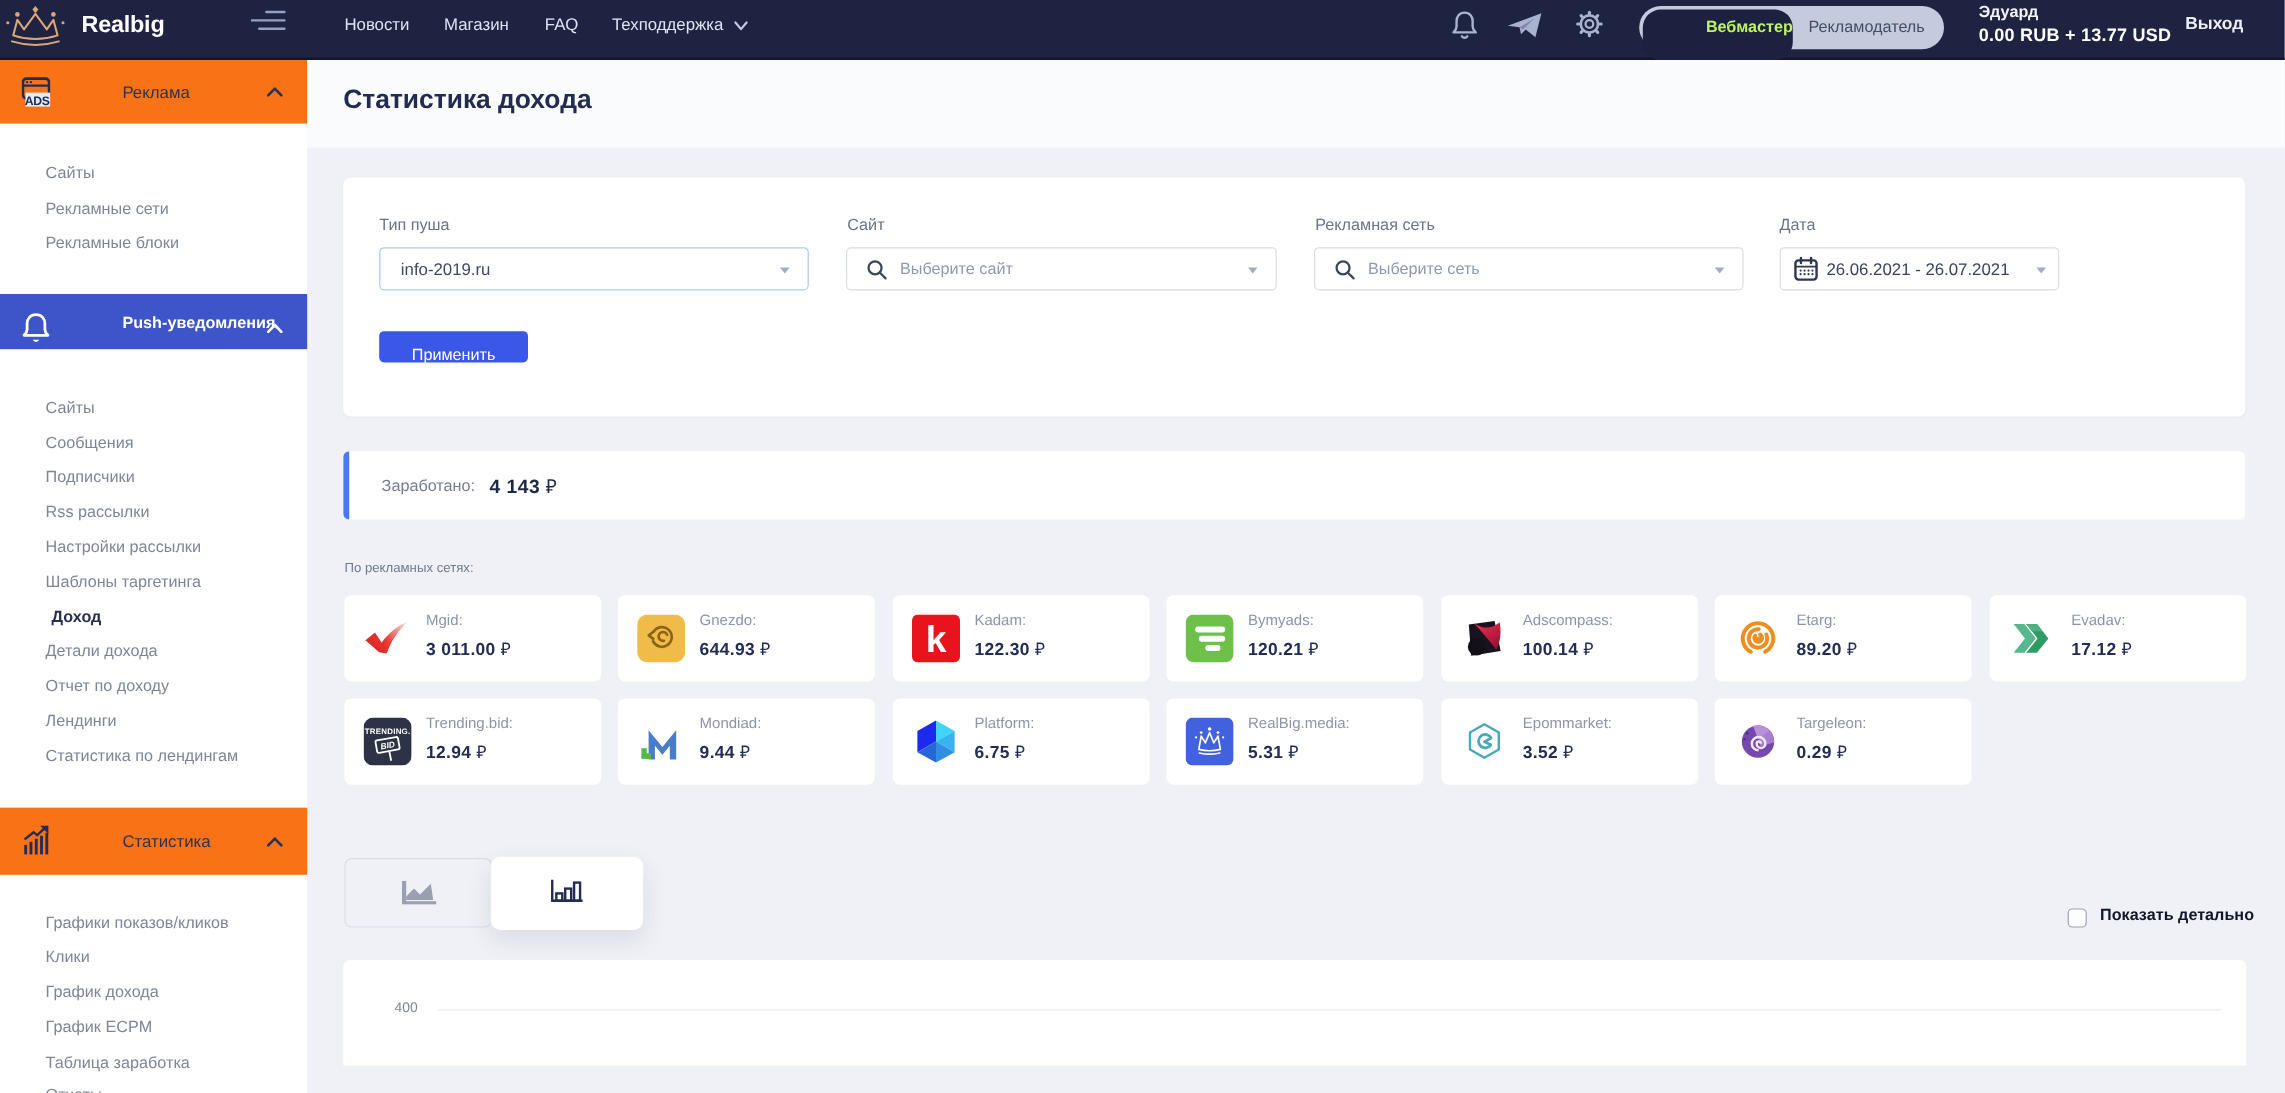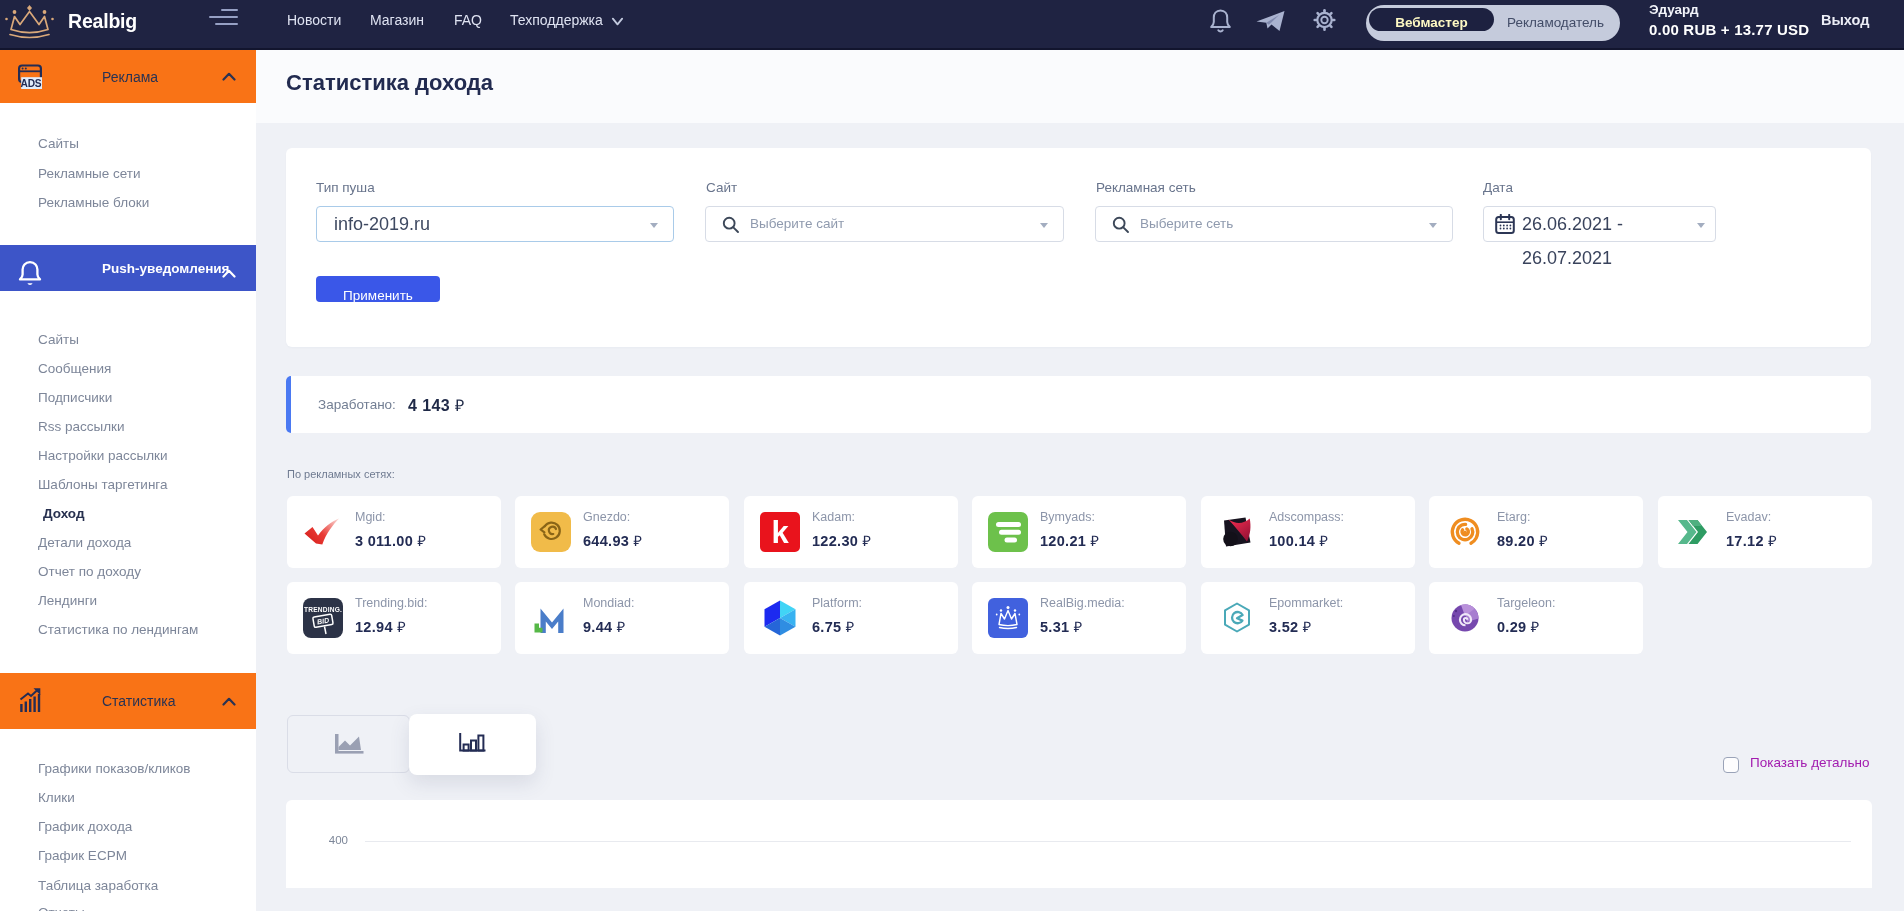--- a/index.html
+++ b/index.html
@@ -10,21 +10,21 @@
 
 .topbar { position:absolute; left:0; top:0; width:1904px; height:50px; background:#1f2342; border-bottom:2px solid #12152e; z-index:30; }
 .logo-crown { position:absolute; left:1px; top:3px; }
 .logo-text { position:absolute; left:68px; top:10px; font-size:19.5px; font-weight:700; color:#fff; letter-spacing:-0.2px; }
 .burger { position:absolute; left:208px; top:9px; width:30px; height:18px; }
 .burger i { position:absolute; right:0; height:2.3px; border-radius:2px; background:#96a0c4; display:block; }
 .nav-link { position:absolute; top:0; height:41px; line-height:41px; font-size:14px; color:#dfe3f2; }
 .nav-caret { position:absolute; left:611px; top:15px; width:13px; height:13px; }
 .topicon { position:absolute; top:8px; }
 .pill { position:absolute; left:1366px; top:5px; width:254px; height:36px; border-radius:18px; background:#c5cbdc; }
-.pill-active { position:absolute; left:3px; top:3px; width:125px; height:23px; border-radius:15px; background:#1d2140; color:#fef9c3; font-weight:700; font-size:13.5px; text-align:center; line-height:30px; }
+.pill-active { position:absolute; left:3px; top:3px; width:125px; height:42px; border-radius:15px; background:#1d2140; color:#bef264; font-weight:700; font-size:13.5px; text-align:right; line-height:30px; }
 .pill-right { position:absolute; left:128px; top:3px; width:123px; height:30px; color:#434d68; font-size:13.5px; text-align:center; line-height:30px; }
 .user-name { position:absolute; left:1649px; top:2px; font-size:13.5px; font-weight:700; color:#f2f4fa; }
 .user-bal { position:absolute; left:1649px; top:21px; font-size:15px; font-weight:700; color:#fff; letter-spacing:0.2px; }
 .logout { position:absolute; left:1821px; top:12px; font-size:14.5px; font-weight:700; color:#eceef6; }
 
 
 .sidebar { position:absolute; left:0; top:50px; width:256px; height:861px; background:#ffffff; z-index:20; }
 .sec { position:absolute; left:0; width:256px; }
 .sec-blue { background:#f97316; }
 .sec-push { background:#3d55c8; }
@@ -36,21 +36,21 @@
 .item-active { left:43px; color:#27304f; font-weight:700; }
 
 
 .titleband { position:absolute; left:256px; top:50px; width:1648px; height:73px; background:#fafbfd; z-index:5; }
 .pagetitle { position:absolute; left:286px; top:70px; font-size:22px; font-weight:700; color:#222b50; z-index:6; }
 
 .panel { position:absolute; background:#fff; border-radius:6px; box-shadow:0 1px 2px rgba(40,50,90,0.03); }
 .flabel { position:absolute; top:180px; font-size:13.5px; color:#68748c; }
 .finput { position:absolute; top:206px; height:36px; background:#fff; border:1px solid #d7dce6; border-radius:4px; }
 .finput .ph { position:absolute; left:44px; top:0; line-height:34px; font-size:13.5px; color:#8f9aae; }
-.finput .val { position:absolute; left:17px; top:0; line-height:34px; font-size:18px; color:#3e4961; }
+.finput .val { position:absolute; left:17px; top:0; line-height:34px; font-size:14px; color:#3e4961; }
 .caret-dn { position:absolute; right:15px; top:16px; width:0; height:0; border-left:4.5px solid transparent; border-right:4.5px solid transparent; border-top:5.5px solid #a3adc0; }
 .sico { position:absolute; left:16px; top:9px; }
 .btn { position:absolute; left:316px; top:276px; width:124px; height:26px; background:#3a57e8; border-radius:4px; color:#fff; font-size:13.5px; text-align:center; line-height:39px; }
 
 .earned { position:absolute; left:286px; top:376px; width:1585px; height:57px; background:#fff; border-radius:5px; overflow:hidden; }
 .earned .bar { position:absolute; left:0; top:0; width:5px; height:57px; background:#4a79f2; }
 .earned .lab { position:absolute; left:32px; top:21px; font-size:13.5px; color:#727e93; }
 .earned .sum { position:absolute; left:122px; top:18px; font-size:16px; font-weight:700; color:#1f2947; letter-spacing:0.4px; }
 .earned .sum .rub { font-weight:400; }
 
@@ -58,21 +58,21 @@
 
 .card { position:absolute; width:214px; height:72px; background:#fff; border-radius:6px; }
 .card .cicon { position:absolute; left:16px; top:16px; width:40px; height:40px; }
 .card .cname { position:absolute; left:68px; top:14px; font-size:12.5px; color:#8c95a9; white-space:nowrap; }
 .card .cval { position:absolute; left:68px; top:33.5px; font-size:14.5px; font-weight:700; color:#232c54; white-space:nowrap; letter-spacing:0.3px; }
 .card .cval .rub { font-weight:400; }
 
 .tog-left { position:absolute; left:287px; top:715px; width:123px; height:58px; border:1px solid #dadde7; border-radius:6px; }
 .tog-right { position:absolute; left:409px; top:714px; width:127px; height:61px; background:#fff; border-radius:8px; box-shadow:0 8px 20px rgba(60,70,110,0.13); }
 .chkbox { position:absolute; left:1723px; top:757px; width:16px; height:16px; border:1.5px solid #9aa3b8; border-radius:4px; background:#fdfdfe; }
-.chklab { position:absolute; left:1750px; top:755px; font-size:13.5px; color:#a21caf; }
+.chklab { position:absolute; left:1750px; top:755px; font-size:13.5px; color:#0f172a;font-weight:bold; }
 
 .chart { position:absolute; left:286px; top:800px; width:1586px; height:88px; background:#fff; border-radius:6px 6px 0 0; overflow:hidden; }
 .chart .y400 { position:absolute; left:24px; top:34px; width:38px; text-align:right; font-size:11.5px; color:#7c8698; }
 .chart .gline { position:absolute; left:79px; top:41px; width:1486px; height:1px; background:#e8eaef; }
 .bval { position:absolute; font-size:12px; color:#5c6b80; }
 .bbar { position:absolute; background:#35a3dc; }
 </style>
 </head>
 <body>
 

